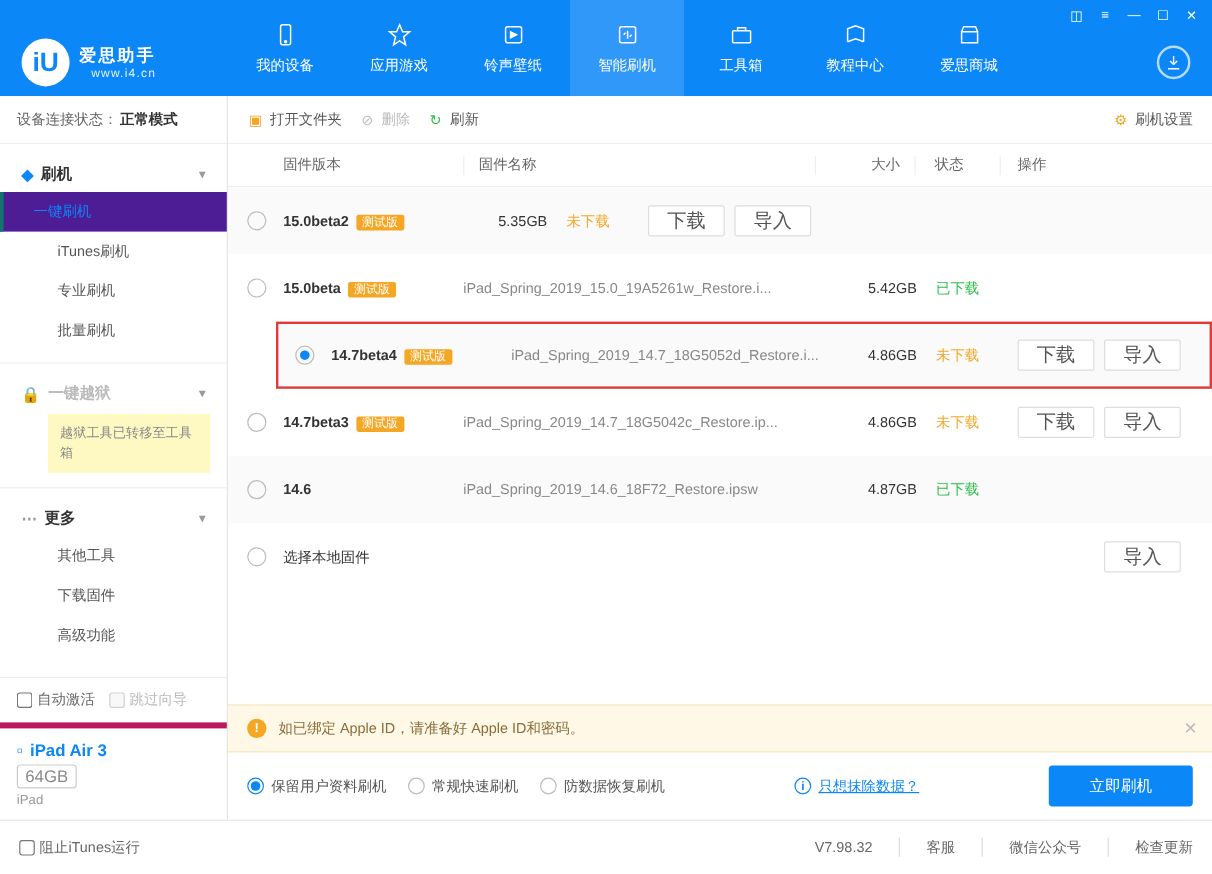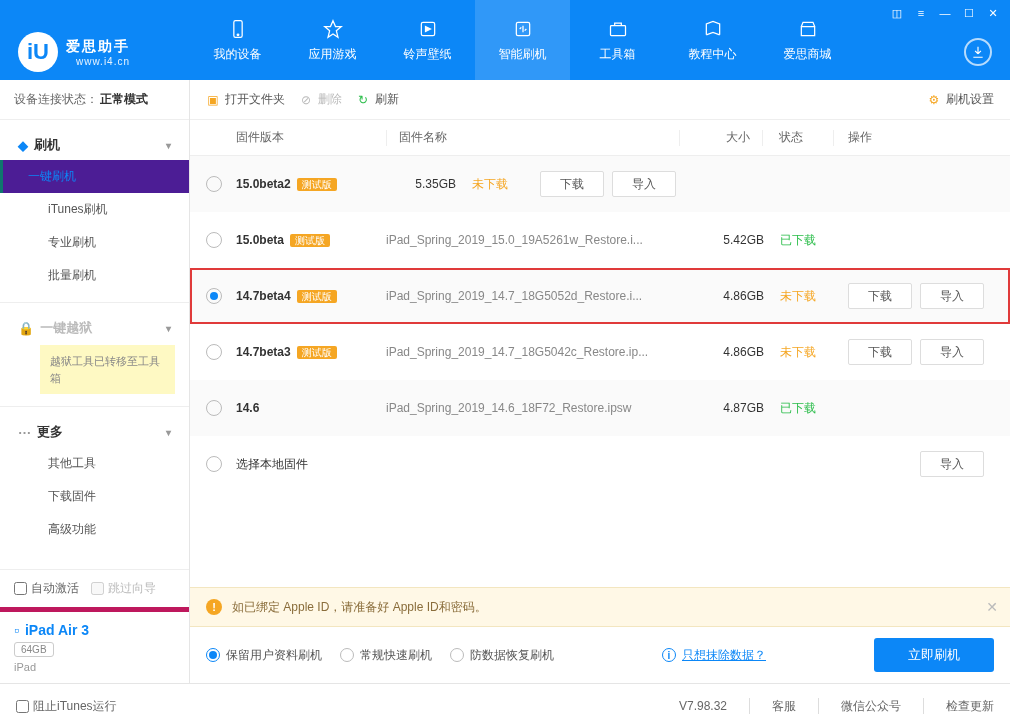--- a/index.html
+++ b/index.html
@@ -28,47 +28,47 @@
 .side-item { padding: 8px 18px 8px 48px; font-size: 12px; color: #555; cursor: pointer; }
 .side-item.active { background: #4c1d95; color: #0c87f7; border-left: 3px solid #0f766e; padding-left: 25px; }
 .side-note { margin: 2px 14px 2px 40px; padding: 8px 10px; background: #fef9c3; color: #888; font-size: 11px; line-height: 1.5; }
 .side-bottom { margin-top: auto; border-top: 1px solid #eee; }
 .chk-row { padding: 10px 14px; display: flex; align-items: center; gap: 12px; border-bottom: 5px solid #be185d; }
 .chk { display: flex; align-items: center; gap: 4px; color: #666; }
 .chk input { width: 13px; height: 13px; }
 .chk.disabled { color: #bbb; }
 .device { padding: 10px 14px; }
 .device-name { color: #0c87f7; font-size: 14px; font-weight: bold; display: flex; align-items: center; gap: 6px; }
-.device-badge { border: 1px solid #ccc; border-radius: 3px; padding: 1px 6px; font-size: 10px; color: #888; margin-top: 4px; display: inline-block; }
+.device-badge { border: 1px solid #ccc; border-radius: 3px; padding: 1px 6px; font-size: 14px; color: #888; margin-top: 4px; display: inline-block; }
 .device-type { color: #999; font-size: 11px; margin-top: 4px; }
 .main { flex: 1; display: flex; flex-direction: column; position: relative; }
 .toolbar { height: 40px; display: flex; align-items: center; padding: 0 16px; border-bottom: 1px solid #eee; gap: 14px; }
 .tb-btn { display: flex; align-items: center; gap: 5px; cursor: pointer; font-size: 12px; color: #555; }
 .tb-ico { width: 14px; height: 14px; display: flex; align-items: center; justify-content: center; }
 .tb-btn.disabled { color: #bbb; }
 .tb-right { margin-left: auto; color: #555; }
 .tb-right .gear { color: #f5a623; }
 .thead { height: 36px; display: flex; align-items: center; padding: 0 16px; border-bottom: 1px solid #eee; font-size: 12px; color: #666; }
 .col-radio { width: 30px; }
 .col-ver { width: 150px; }
 .col-name { flex: 1; }
 .col-size { width: 70px; text-align: right; }
 .col-status { width: 70px; padding-left: 16px; }
 .col-ops { width: 160px; padding-left: 14px; }
 .tbody { flex: 1; overflow: auto; }
 .trow { height: 56px; display: flex; align-items: center; padding: 0 16px; font-size: 12px; }
 .trow.alt { background: #fafafa; }
-.trow.highlight { outline: 2px solid #e03a3a; outline-offset: -2px; background: #fafafa; }
+.trow.highlight { outline: 2px solid #e03a3a; outline-offset: -2px; background: #fafafa; margin-left: 40px; }
 .radio { width: 16px; height: 16px; border: 1px solid #bbb; border-radius: 50%; display: flex; align-items: center; justify-content: center; cursor: pointer; }
 .radio.sel::after { content: ""; width: 8px; height: 8px; background: #0c87f7; border-radius: 50%; }
 .ver-badge { background: #f5a623; color: #fff; font-size: 10px; padding: 1px 5px; border-radius: 2px; margin-left: 6px; }
 .fname { color: #888; }
 .status-no { color: #f5a623; }
 .status-yes { color: #2bbd4a; }
-.op-btn { width: 64px; height: 26px; border: 1px solid #ddd; background: #fff; border-radius: 2px; cursor: pointer; font-size: 12px; color: #555; margin-right: 8px; }
+.op-btn { width: 64px; height: 26px; border: 1px solid #ddd; background: #fff; border-radius: 2px; cursor: pointer; font-size: 16px; color: #555; margin-right: 8px; }
 .warning-bar { height: 40px; background: #fff8e6; display: flex; align-items: center; padding: 0 16px; font-size: 12px; color: #8a6d3b; border-top: 1px solid #f3e6c0; border-bottom: 1px solid #f3e6c0; position: relative; }
 .warn-ico { width: 16px; height: 16px; border-radius: 50%; background: #f5a623; color: #fff; display: flex; align-items: center; justify-content: center; margin-right: 10px; font-weight: bold; font-size: 11px; }
 .warn-close { position: absolute; right: 12px; color: #bbb; cursor: pointer; font-size: 14px; }
 .flash-bar { height: 56px; display: flex; align-items: center; padding: 0 16px; gap: 18px; }
 .radio-opt { display: flex; align-items: center; gap: 6px; cursor: pointer; font-size: 12px; color: #555; }
 .radio-opt .radio { width: 14px; height: 14px; }
 .radio-opt .radio.sel { border-color: #0c87f7; }
 .link { color: #0c87f7; text-decoration: underline; cursor: pointer; }
 .info-ico { color: #0c87f7; font-weight: bold; border: 1px solid #0c87f7; border-radius: 50%; width: 14px; height: 14px; display: inline-flex; align-items: center; justify-content: center; font-size: 10px; }
 .primary-btn { margin-left: auto; width: 120px; height: 34px; background: #0c87f7; color: #fff; border: none; border-radius: 3px; font-size: 13px; cursor: pointer; }

